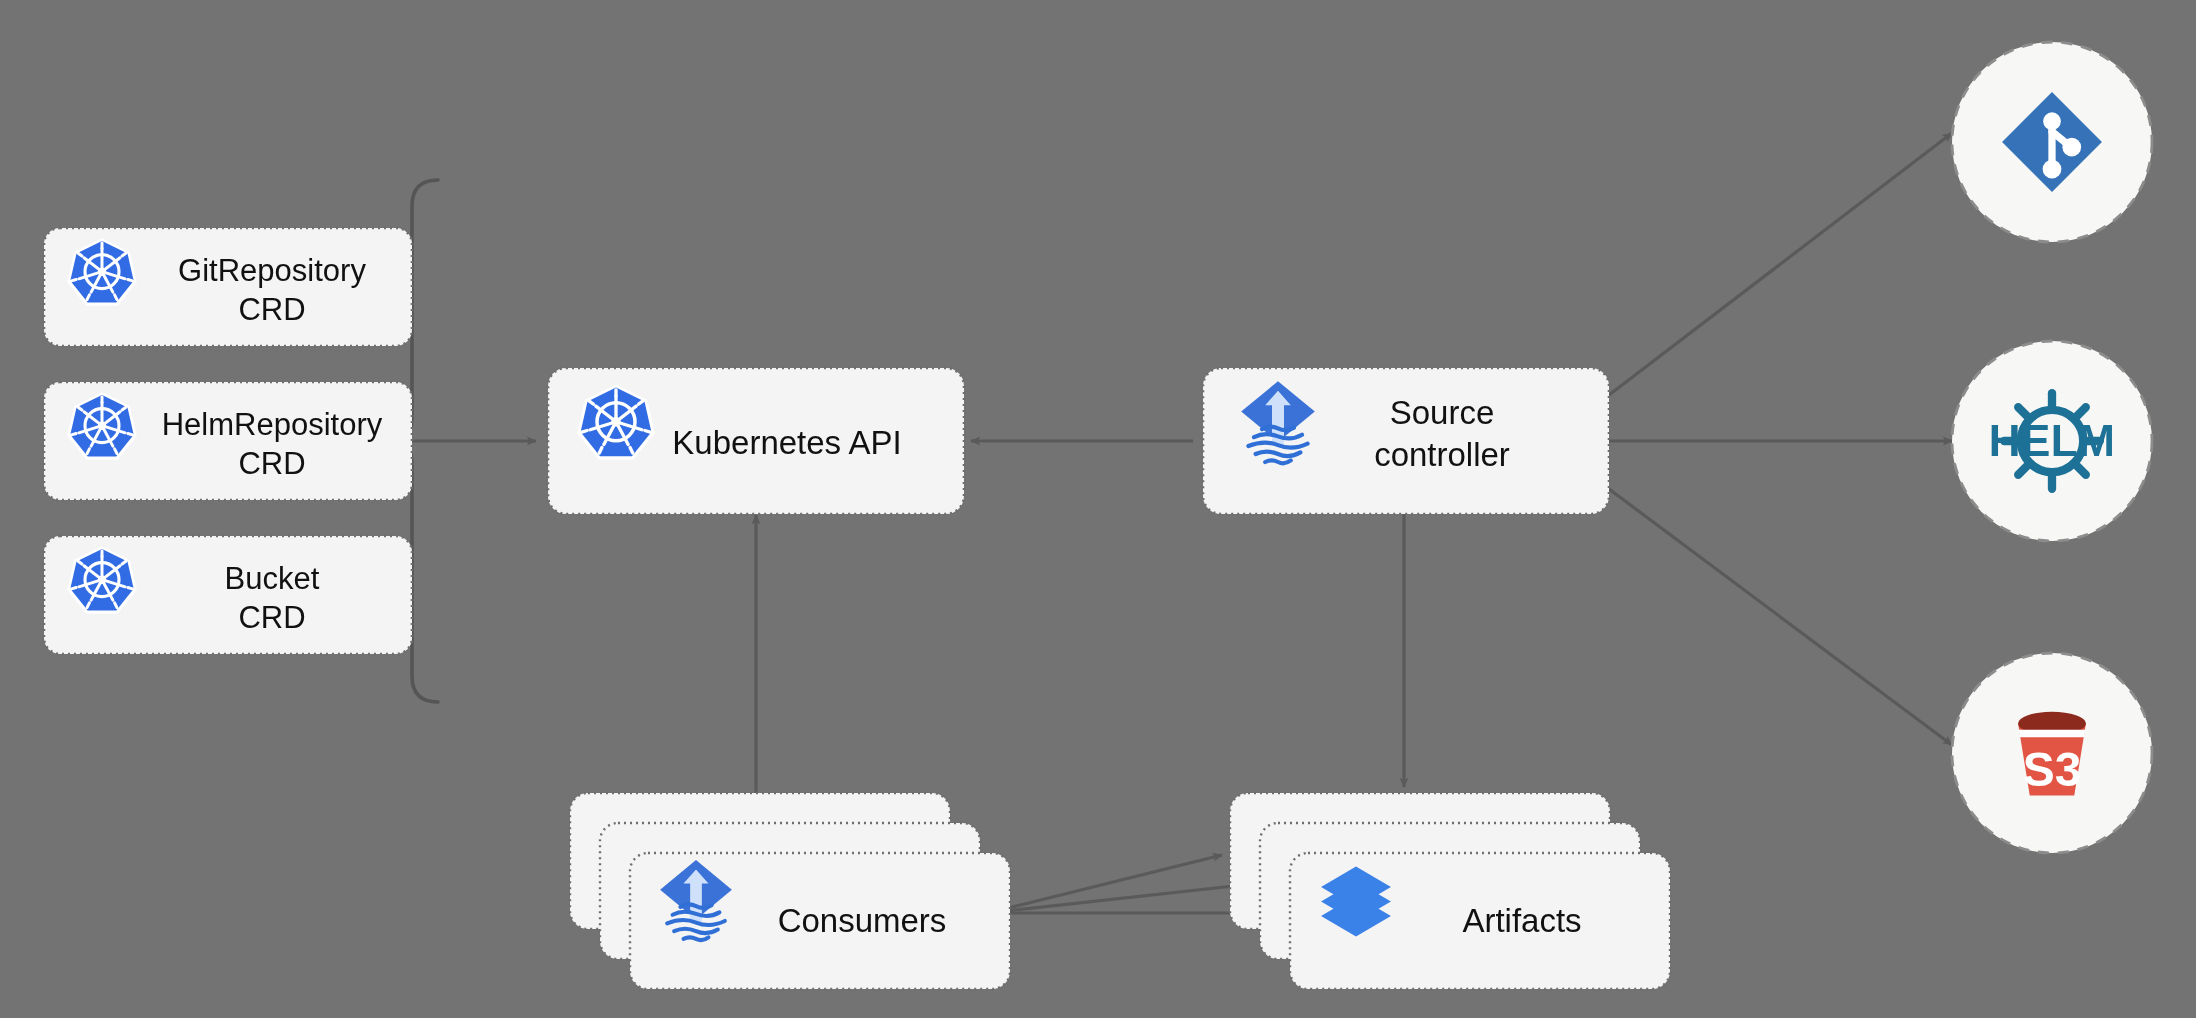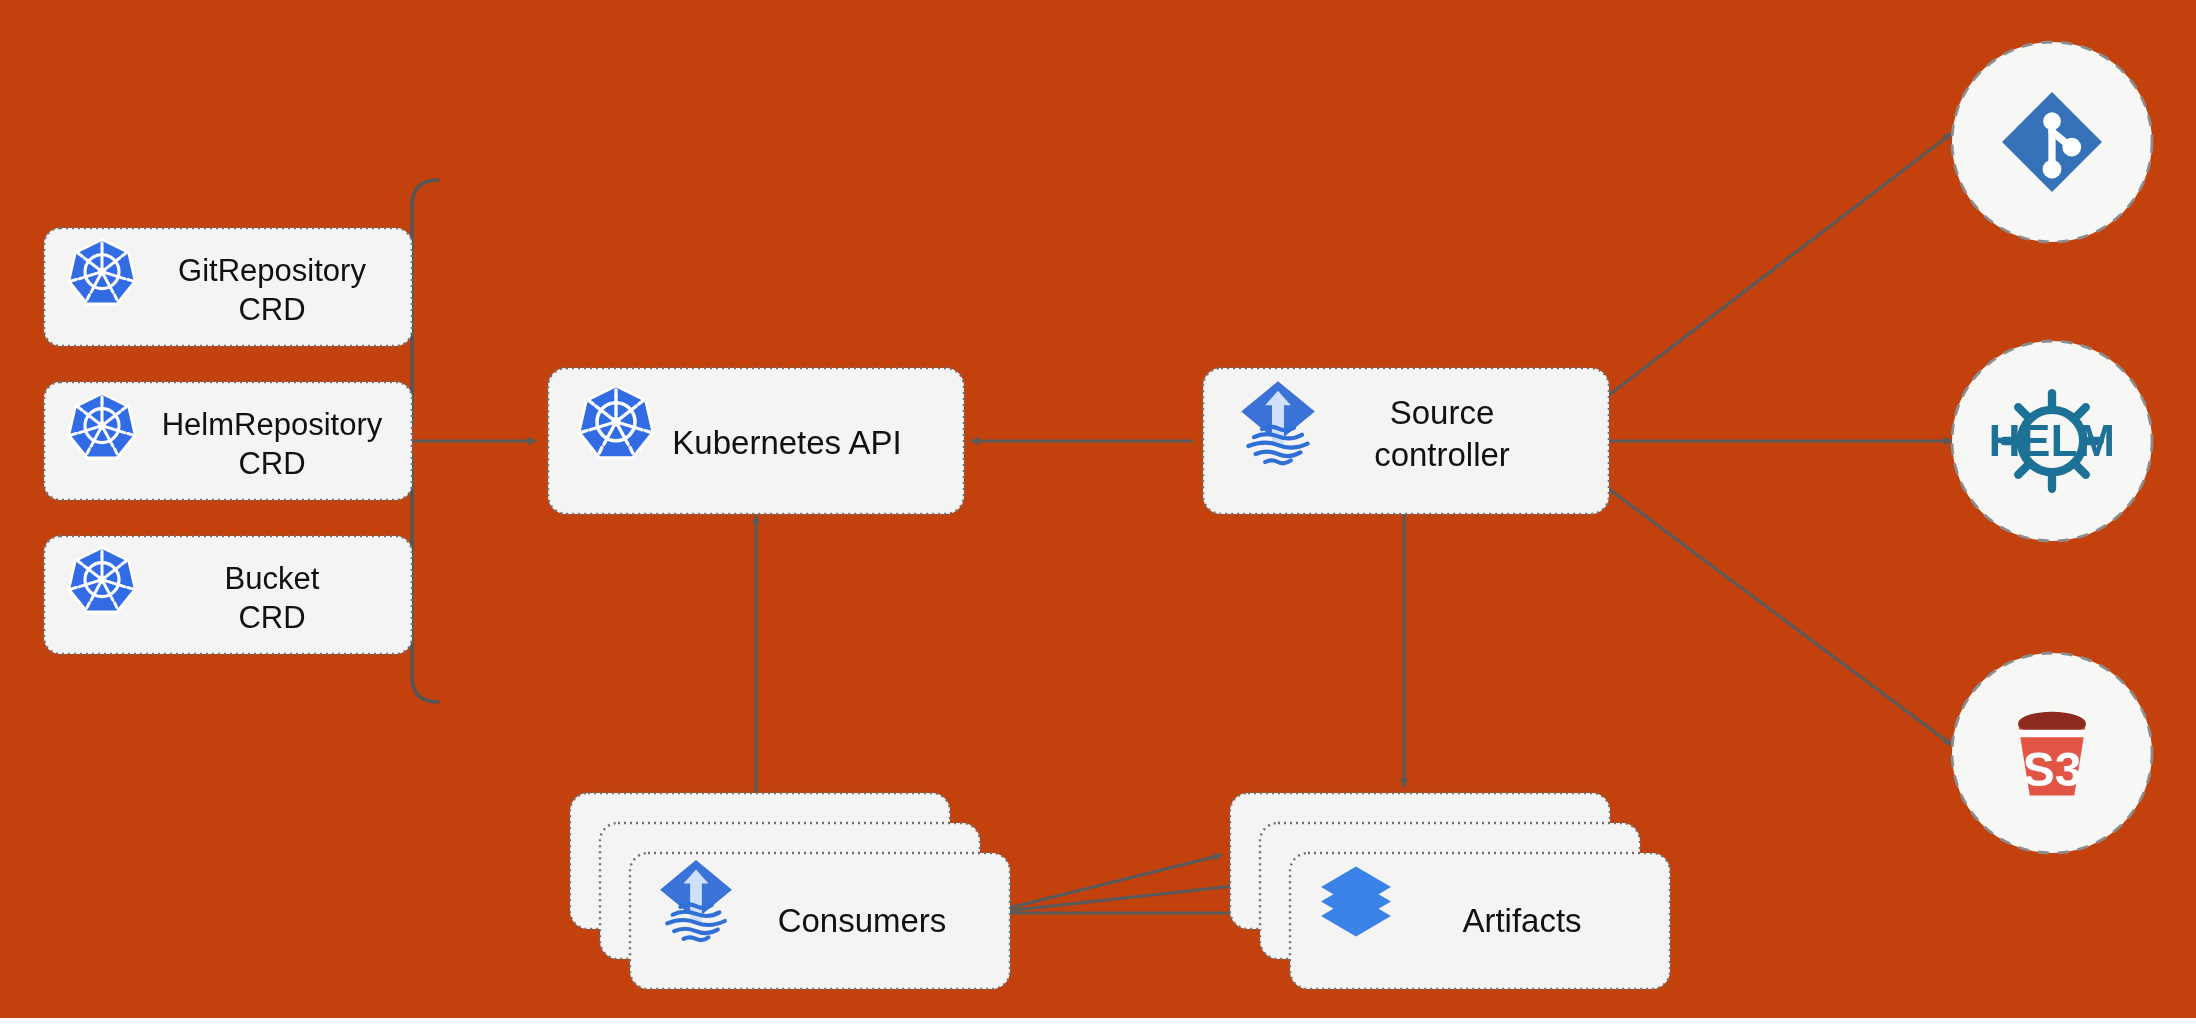--- a/index.html
+++ b/index.html
@@ -10,21 +10,21 @@
   body {
     font-family: "Liberation Sans", sans-serif;
     width: 2196px;
     height: 1030px;
     overflow: hidden;
   }
   #diagram-root {
     position: relative;
     width: 2196px;
     height: 1018px;
-    background: #c2410c;
+    background: #737373;
   }
   #diagram-svg {
     position: absolute;
     top: 0;
     left: 0;
     width: 2196px;
     height: 1030px;
   }
   .node-label {
     font-family: "Liberation Sans", sans-serif;

